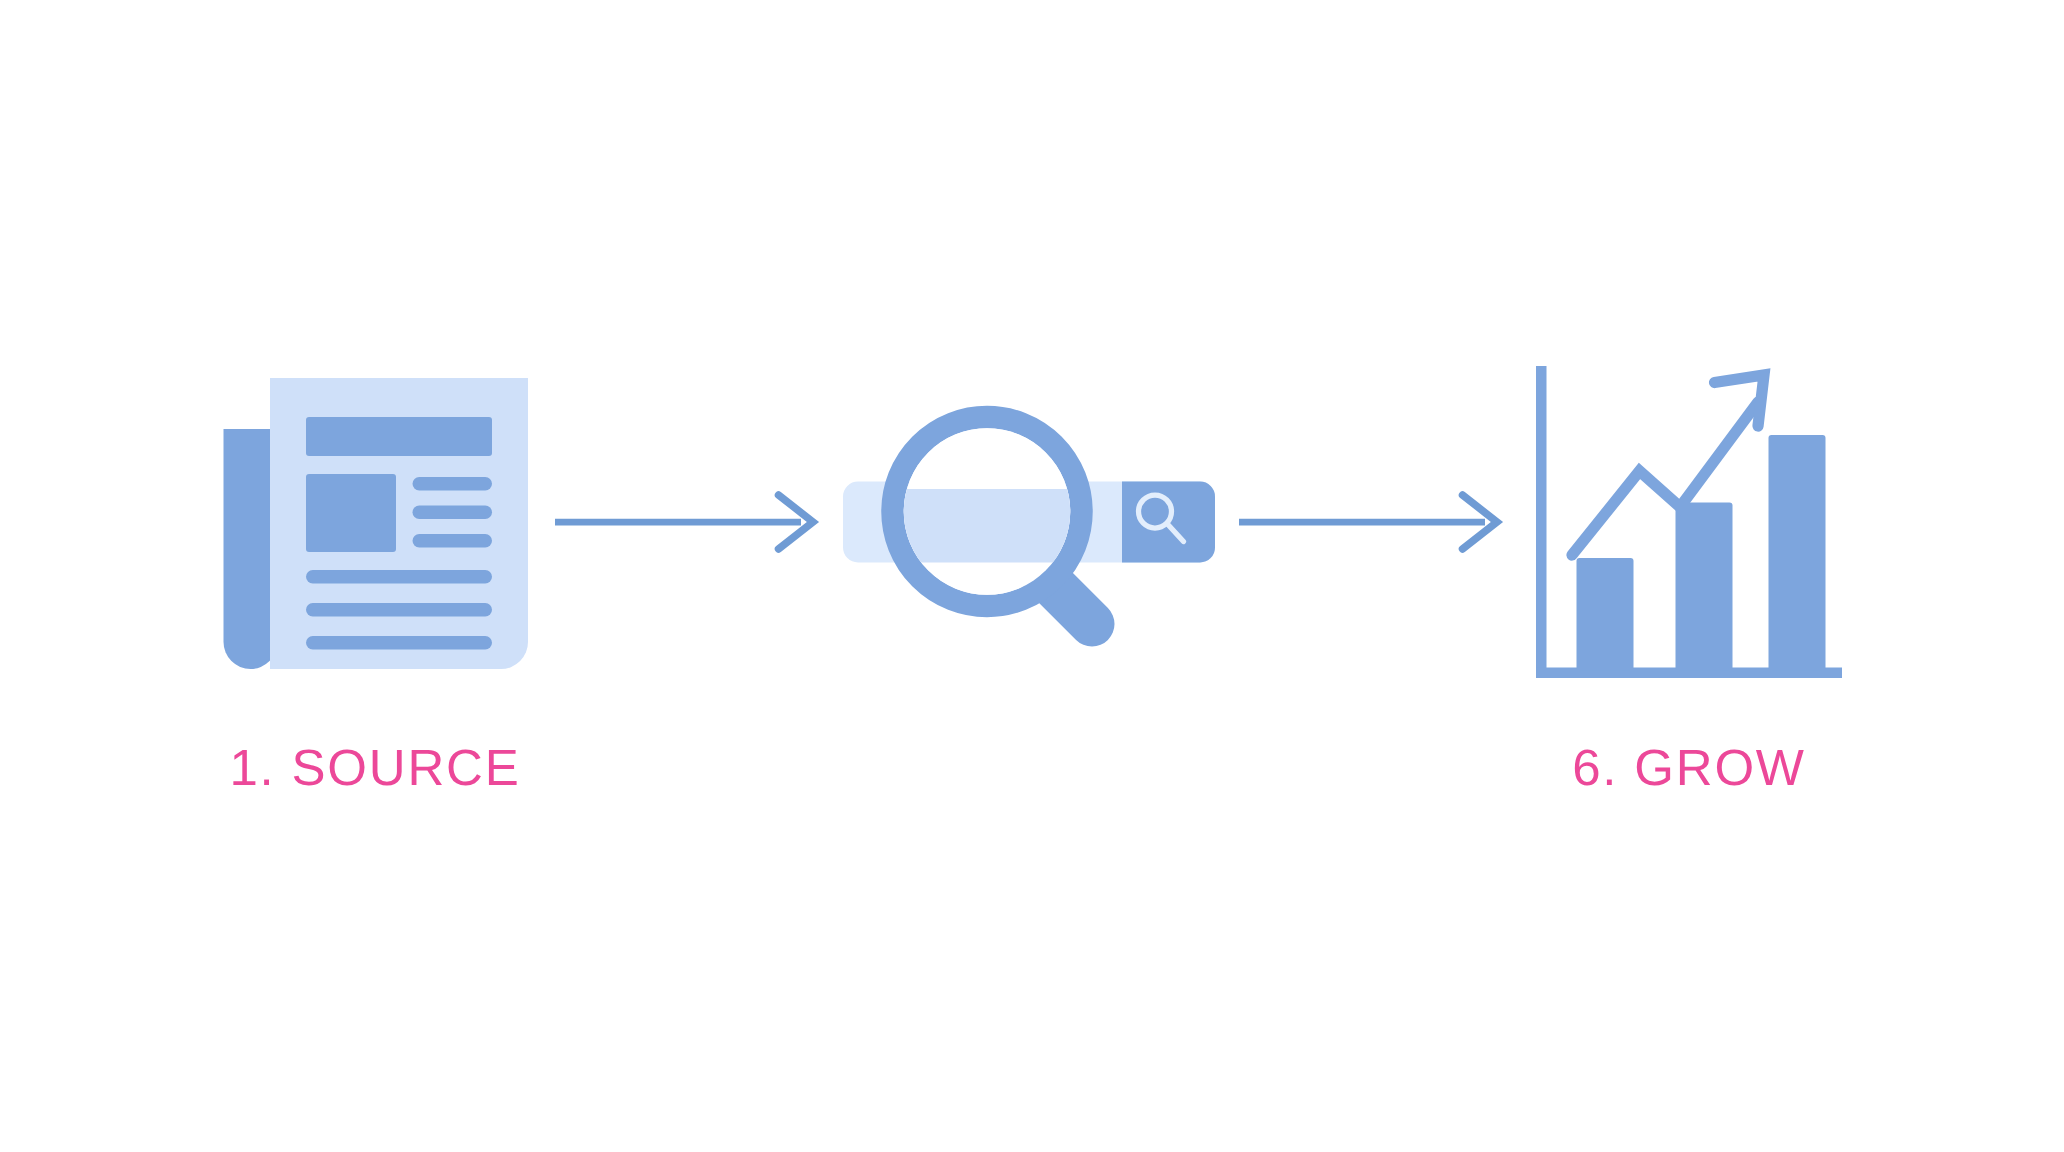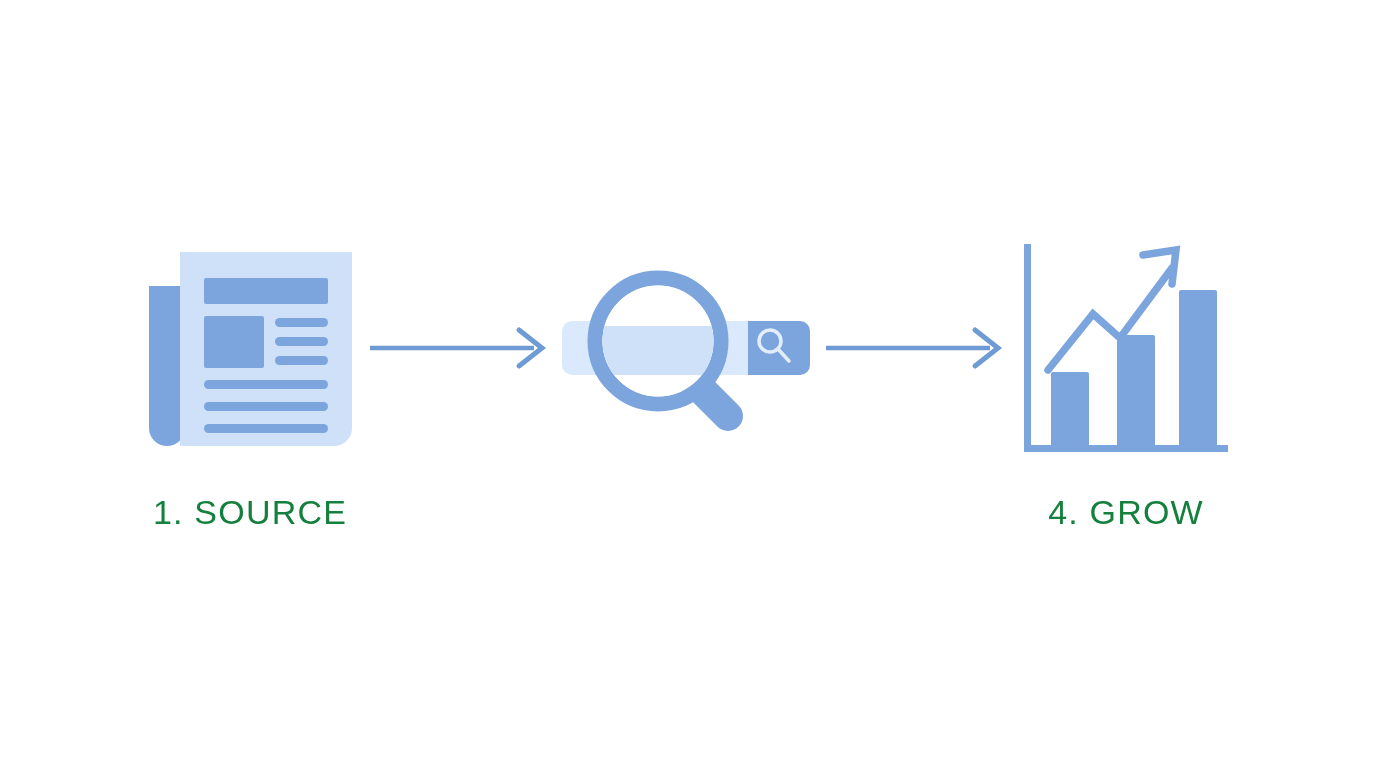--- a/index.html
+++ b/index.html
@@ -40,21 +40,21 @@
     width: 300px;
     height: 240px;
   }
 
   .stage-label {
     position: absolute;
     left: 0;
     top: 265px;
     width: 300px;
     text-align: center;
-    color: #15803d;
+    color: #ec4899;
     font-size: 34px;
     font-weight: 400;
     letter-spacing: 1.2px;
     white-space: nowrap;
   }
 
   .connector {
     position: absolute;
     top: 318px;
     width: 200px;
@@ -140,14 +140,14 @@
     <path d="M48 217 H252 v7 H48 Z" fill="#7da5dd"></path>
 
     <rect x="75" y="144" width="38" height="75" rx="2" fill="#7da5dd"></rect>
     <rect x="141" y="107" width="38" height="112" rx="2" fill="#7da5dd"></rect>
     <rect x="203" y="62" width="38" height="157" rx="2" fill="#7da5dd"></rect>
 
     <polyline points="72,142 117,86 144,110 196,40" fill="none" stroke="#7da5dd" stroke-width="7.5" stroke-linecap="round" stroke-linejoin="miter"></polyline>
 
     <polyline points="167,27 200,22 196,56" fill="none" stroke="#7da5dd" stroke-width="7.5" stroke-linecap="round" stroke-linejoin="miter"></polyline>
   </svg>
-  <div class="stage-label">4. GROW</div>
+  <div class="stage-label">6. GROW</div>
 </div>
 
 </body></html>

